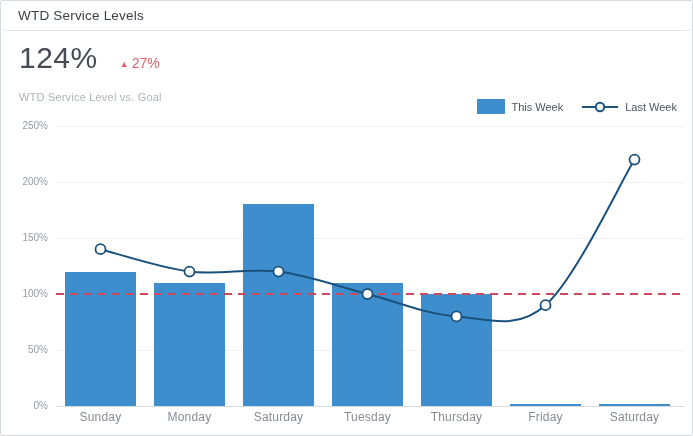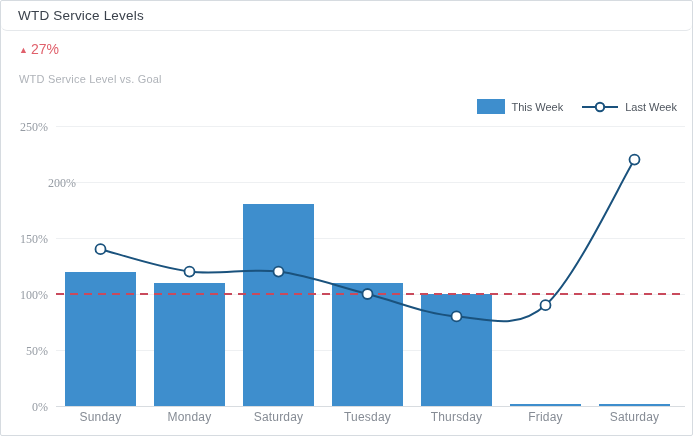--- a/index.html
+++ b/index.html
@@ -4,47 +4,48 @@
 <style>
   html,body{margin:0;padding:0;background:#fff;}
   body{font-family:"Liberation Sans","DejaVu Sans",sans-serif;-webkit-font-smoothing:antialiased;}
   .card{position:relative;width:693px;height:436px;box-sizing:border-box;background:#fff;
         border:1px solid #D6DBE0;border-radius:2px;overflow:hidden;}
   .card-header{position:absolute;top:0;left:0;right:0;height:29px;border-bottom:1px solid #E5E8EB;background:#fff;border-radius:6px;}
   .title{position:absolute;left:17px;top:0;line-height:29px;font-size:13.5px;color:#3A414B;letter-spacing:.2px;}
   .kpi-block{position:absolute;left:18px;top:40px;}
   .kpi-row{display:flex;align-items:baseline;}
   .kpi-value{font-size:30px;color:#474C54;letter-spacing:.5px;}
-  .kpi-delta{font-size:14px;margin-left:0;}
+  .kpi-delta{font-size:14px;margin-left:22px;}
   .kpi-delta-arrow{font-size:9px;vertical-align:1px;margin-right:3px;}
   .kpi-subtitle{font-size:11px;color:#AFB3B9;margin-top:16px;letter-spacing:.2px;}
   .legend{position:absolute;top:98px;right:15px;display:flex;align-items:center;gap:18px;
           font-size:11px;color:#4E555E;}
   .legend-item{display:flex;align-items:center;gap:6px;cursor:default;}
   .swatch{width:28px;height:15px;display:inline-block;}
   #chart{position:absolute;left:0;top:0;width:693px;height:436px;}
   .gridline{position:absolute;height:1px;}
-  .ytick{position:absolute;left:0;width:47px;text-align:right;font-size:12px;color:#969CA4;font-family:Liberation Serif, serif;}
+  .ytick{position:absolute;left:0;width:47px;text-align:right;font-size:10px;color:#969CA4;}
   .xtick{position:absolute;top:409px;text-align:center;font-size:12px;color:#868C95;letter-spacing:.2px;}
   .bar{position:absolute;}
   .goalline{position:absolute;height:2px;}
   svg.linelayer{position:absolute;left:0;top:0;pointer-events:none;}
   svg.linelayer circle{pointer-events:auto;}
 </style>
 </head>
 <body>
 
 <div class="card">
 
   <div class="card-header">
     <span class="title">WTD Service Levels</span>
   </div>
 
   <div class="kpi-block">
     <div class="kpi-row">
+      <span class="kpi-value">124%</span>
       <span class="kpi-delta" style="color: rgb(224, 96, 107);"><span class="kpi-delta-arrow">▲</span><span>27%</span></span>
     </div>
     <div class="kpi-subtitle">WTD Service Level vs. Goal</div>
   </div>
 
   <div class="legend">
     <div class="legend-item">
       <span class="swatch" style="background: rgb(62, 142, 205);"></span>
       <span>This Week</span>
     </div>
@@ -60,21 +61,21 @@
   <div id="chart">
       <div class="gridline" style="top: 404.5px; left: 55px; width: 629px; background: rgb(216, 220, 224);"></div>
       <div class="ytick" style="top: 399px;">0%</div>
       <div class="gridline" style="top: 348.5px; left: 55px; width: 629px; background: rgb(238, 240, 242);"></div>
       <div class="ytick" style="top: 343px;">50%</div>
       <div class="gridline" style="top: 292.5px; left: 55px; width: 629px; background: rgb(238, 240, 242);"></div>
       <div class="ytick" style="top: 287px;">100%</div>
       <div class="gridline" style="top: 236.5px; left: 55px; width: 629px; background: rgb(238, 240, 242);"></div>
       <div class="ytick" style="top: 231px;">150%</div>
       <div class="gridline" style="top: 180.5px; left: 55px; width: 629px; background: rgb(238, 240, 242);"></div>
-      <div class="ytick" style="top: 175px; margin-left: 28px;">200%</div>
+      <div class="ytick" style="top: 175px;">200%</div>
       <div class="gridline" style="top: 124.5px; left: 55px; width: 629px; background: rgb(238, 240, 242);"></div>
       <div class="ytick" style="top: 119px;">250%</div>
       <div class="bar" style="left: 64px; top: 270.6px; width: 71px; height: 134.4px; background: rgb(62, 142, 205);"></div>
       <div class="bar" style="left: 153px; top: 281.8px; width: 71px; height: 123.2px; background: rgb(62, 142, 205);"></div>
       <div class="bar" style="left: 242px; top: 203.4px; width: 71px; height: 201.6px; background: rgb(62, 142, 205);"></div>
       <div class="bar" style="left: 331px; top: 281.8px; width: 71px; height: 123.2px; background: rgb(62, 142, 205);"></div>
       <div class="bar" style="left: 420px; top: 293px; width: 71px; height: 112px; background: rgb(62, 142, 205);"></div>
       <div class="bar" style="left: 509px; top: 403px; width: 71px; height: 2px; background: rgb(62, 142, 205);"></div>
       <div class="bar" style="left: 598px; top: 403px; width: 71px; height: 2px; background: rgb(62, 142, 205);"></div>
       <div class="goalline" style="top: 292px; left: 55px; width: 629px; background: repeating-linear-gradient(90deg, rgb(201, 74, 92) 0px, rgb(201, 74, 92) 8px, transparent 8px, transparent 14px);"></div>

